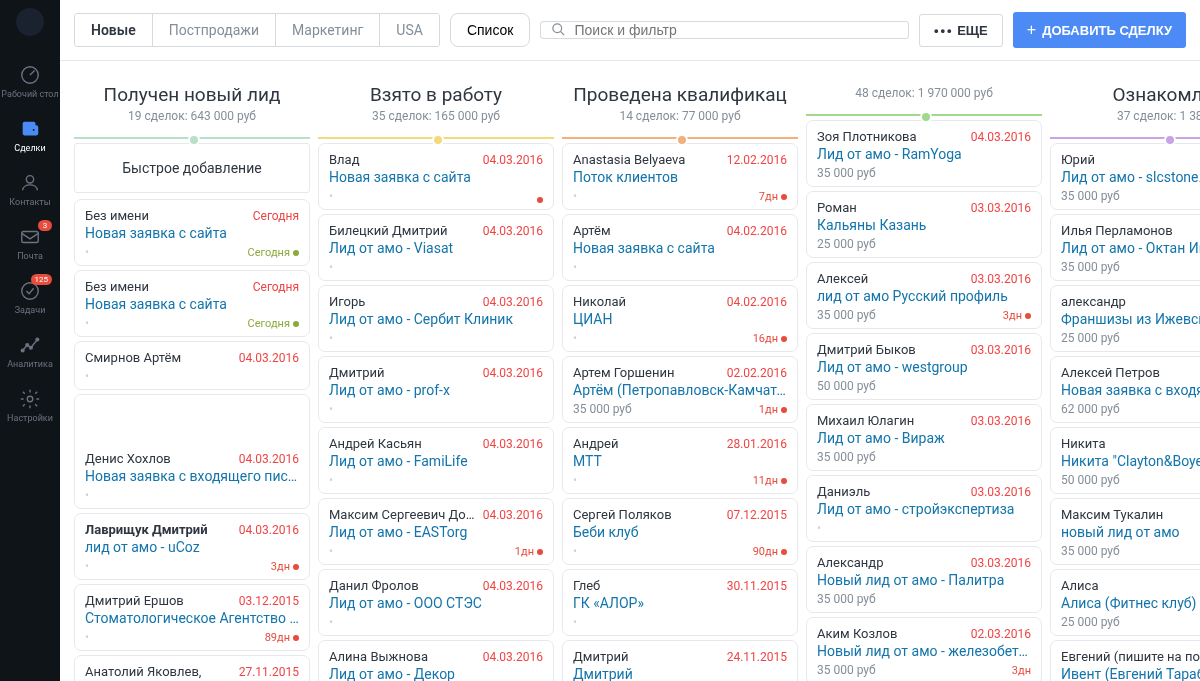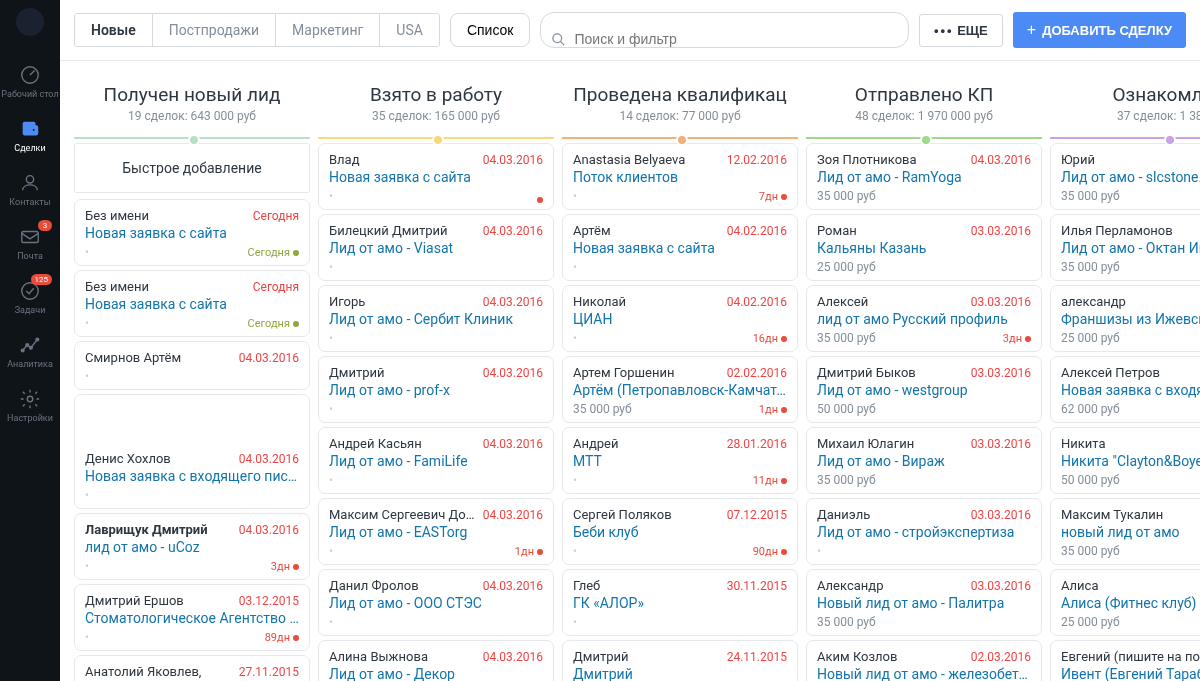--- a/index.html
+++ b/index.html
@@ -13,21 +13,21 @@
 .si-icon { width: 24px; height: 24px; display: flex; align-items: center; justify-content: center; margin-bottom: 3px; }
 .si-label { font-size: 9px; line-height: 1; }
 .si-badge { position: absolute; top: 4px; right: 8px; background: #e74c3c; color: #fff; font-size: 8px; border-radius: 8px; padding: 1px 4px; min-width: 14px; text-align: center; }
 .main { flex: 1; display: flex; flex-direction: column; background: #fff; min-width: 0; gap: 8px; }
 .topbar { display: flex; align-items: center; gap: 10px; padding: 12px 14px; border-bottom: 1px solid #e6e8eb; }
 .tabs { display: inline-flex; border: 1px solid #d6d9dd; border-radius: 3px; overflow: hidden; }
 .tab { padding: 8px 16px; font-size: 14px; color: #848e99; cursor: pointer; border-right: 1px solid #d6d9dd; background: #fff; }
 .tab:last-child { border-right: none; }
 .tab.active { color: #2e3640; font-weight: 600; }
 .listbtn { border: 1px solid #d6d9dd; border-radius: 8px; padding: 8px 16px; font-size: 14px; color: #000000; background: #fff; cursor: pointer; }
-.searchbox { flex: 1; display: flex; align-items: flex-end; border: 1px solid #d6d9dd; border-radius: 14px; padding: 0 10px; height: 36px; }
+.searchbox { flex: 1; display: flex; align-items: flex-start; border: 1px solid #d6d9dd; border-radius: 3px; padding: 0 10px; height: 18px; }
 .searchbox input { border: none; outline: none; flex: 1; font-size: 14px; color: #2e3640; background: transparent; }
 .searchbox .mag { color: #848e99; margin-right: 8px; font-size: 15px; }
 .morebtn { border: 1px solid #d6d9dd; border-radius: 3px; padding: 8px 14px; font-size: 13px; font-weight: 600; color: #2e3640; background: #fff; cursor: pointer; }
 .addbtn { border: none; border-radius: 3px; padding: 0 14px; height: 36px; font-size: 13px; font-weight: 600; color: #fff; background: #4c8bf5; cursor: pointer; display: flex; align-items: center; gap: 6px; }
 .board { flex: 1; display: flex; overflow: hidden; padding: 0 0 0 14px; }
 .col { width: 236px; flex-shrink: 0; margin-right: 8px; display: flex; flex-direction: column; }
 .col-head { text-align: center; padding: 14px 4px 8px; }
 .col-title { font-size: 19px; color: #2e3640; font-weight: 400; white-space: nowrap; overflow: hidden; text-overflow: ellipsis; }
 .col-sub { font-size: 12px; color: #848e99; margin-top: 3px; }
 .col-bar { height: 2px; margin: 6px 0 4px; position: relative; }
@@ -503,21 +503,20 @@
         <div class="card-title">Дмитрий</div>
         <div class="card-row3">
           <span class="card-price empty"></span>
           <span class="card-badge ">98дн </span>
         </div>
       </div>
       </div>
         </div>
         <div class="col">
     <div class="col-head">
-      <div class="col-title">Отправлено КП</div>
       <div class="col-sub">48 сделок: 1 970 000 руб</div>
     </div>
     <div class="col-bar bar-green"></div>
     <div class="col-body">
       <div class="card">
         <div class="card-row1">
           <div style="min-width:0;flex:1;">
             <div class="card-contact">Зоя Плотникова</div>
 
           </div>

